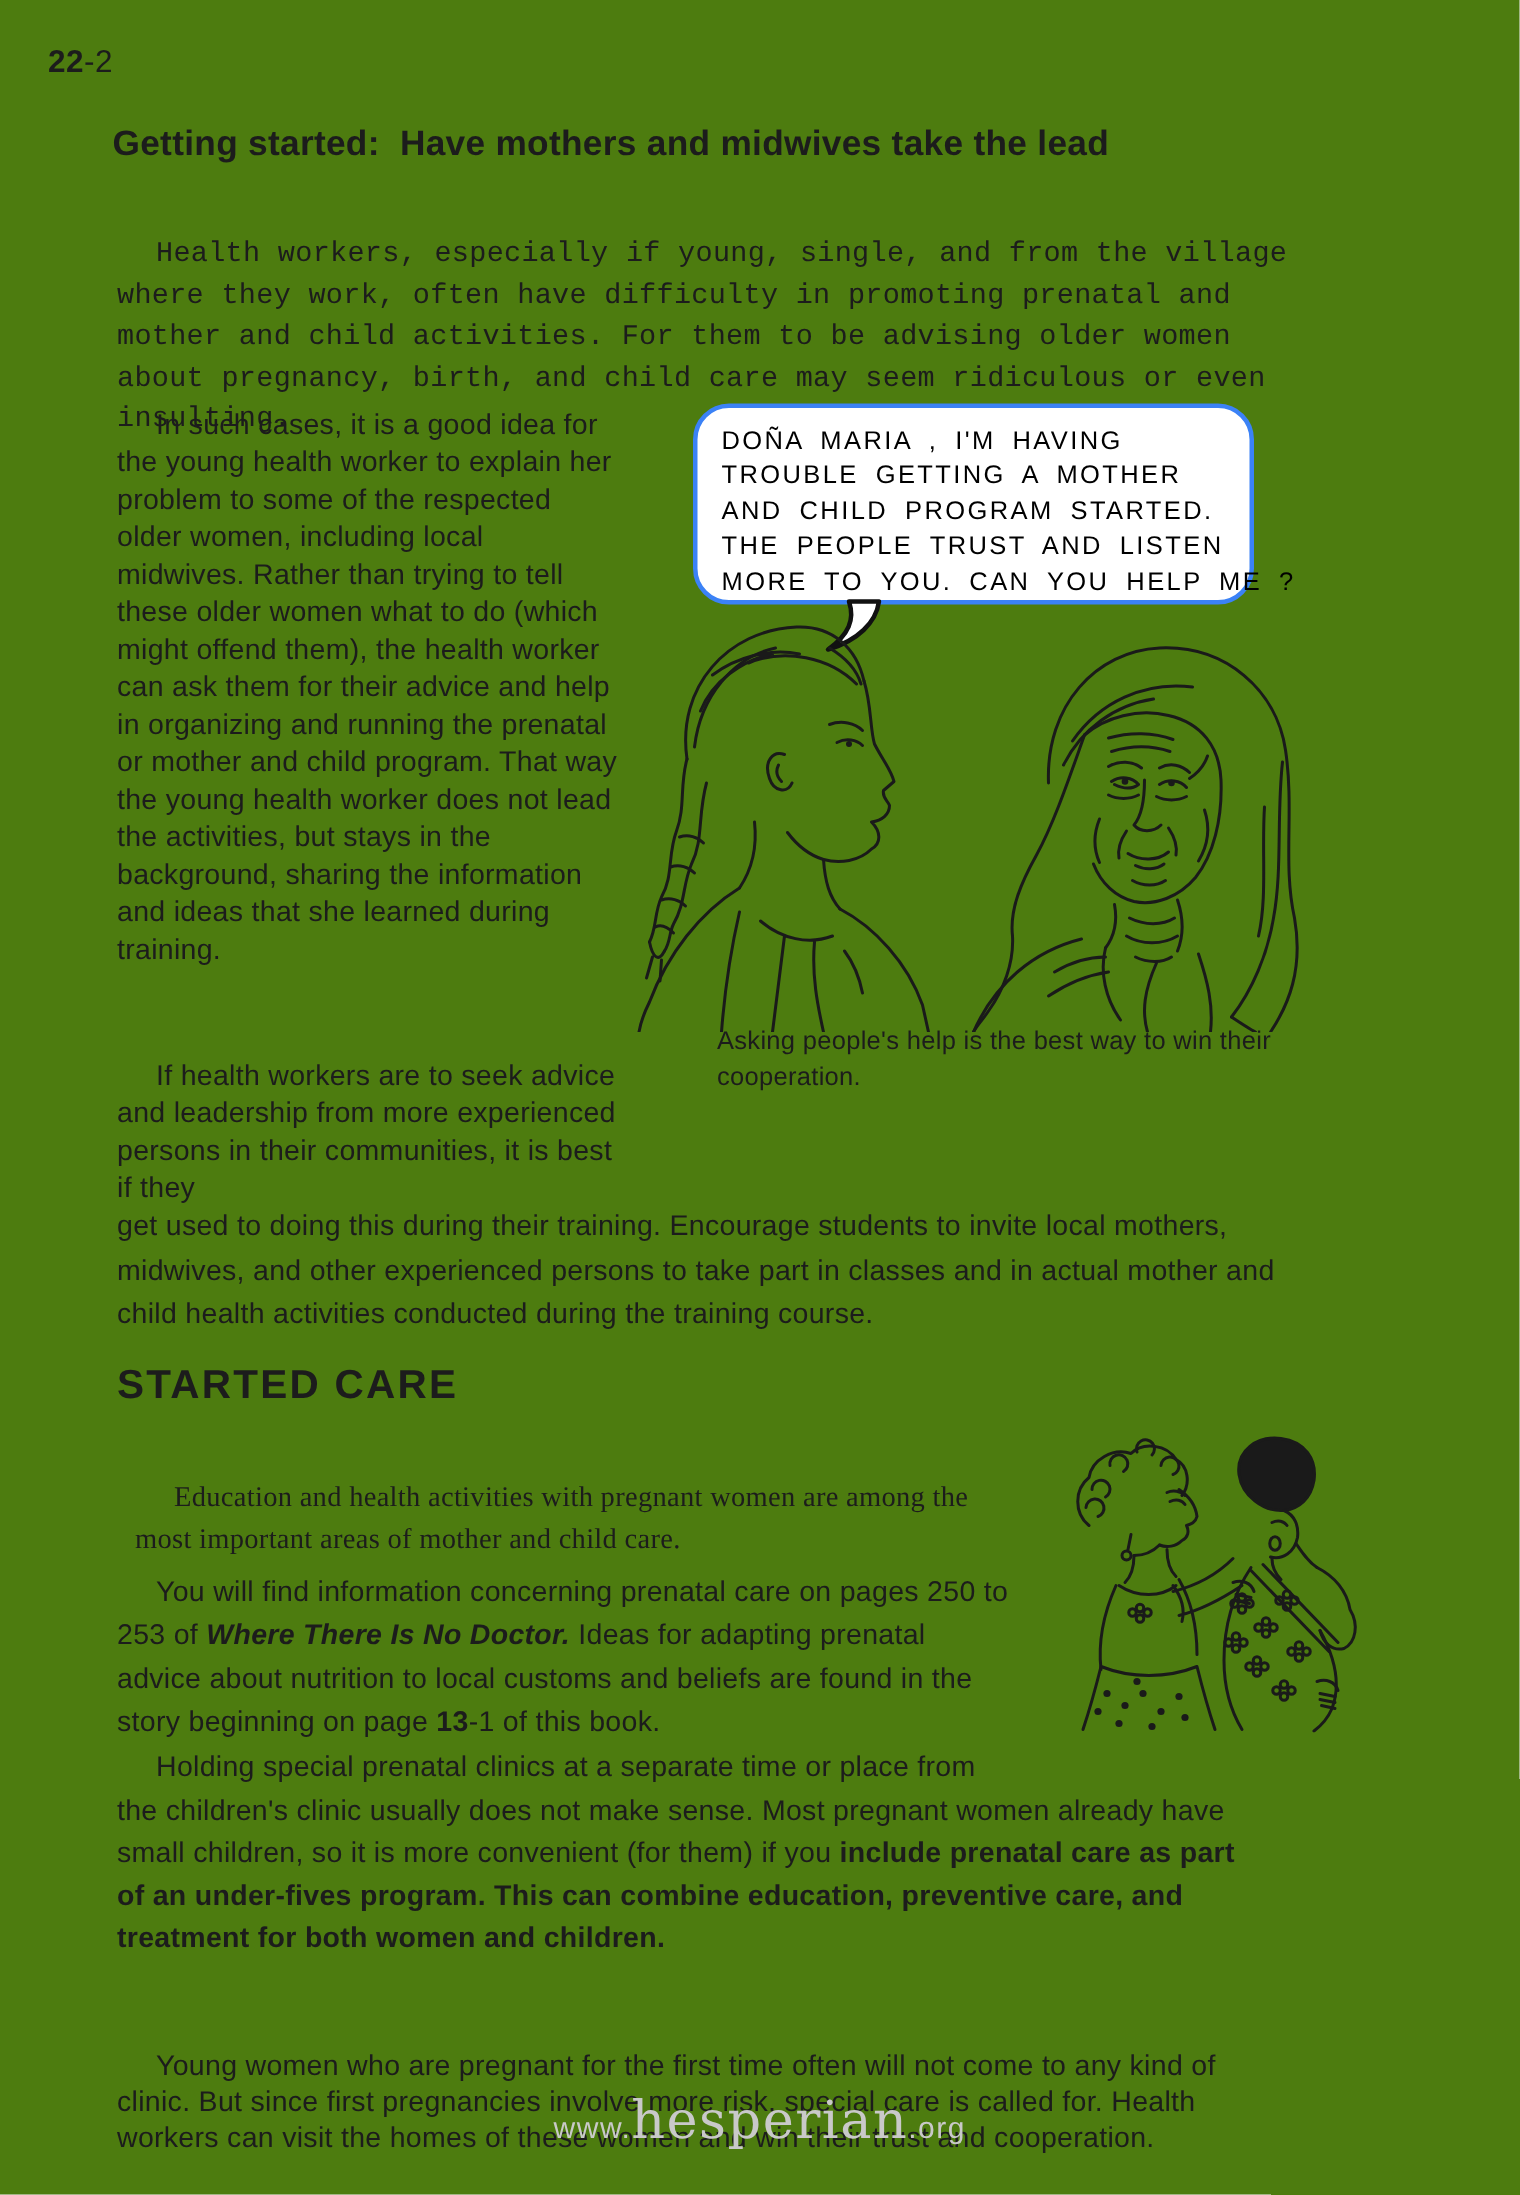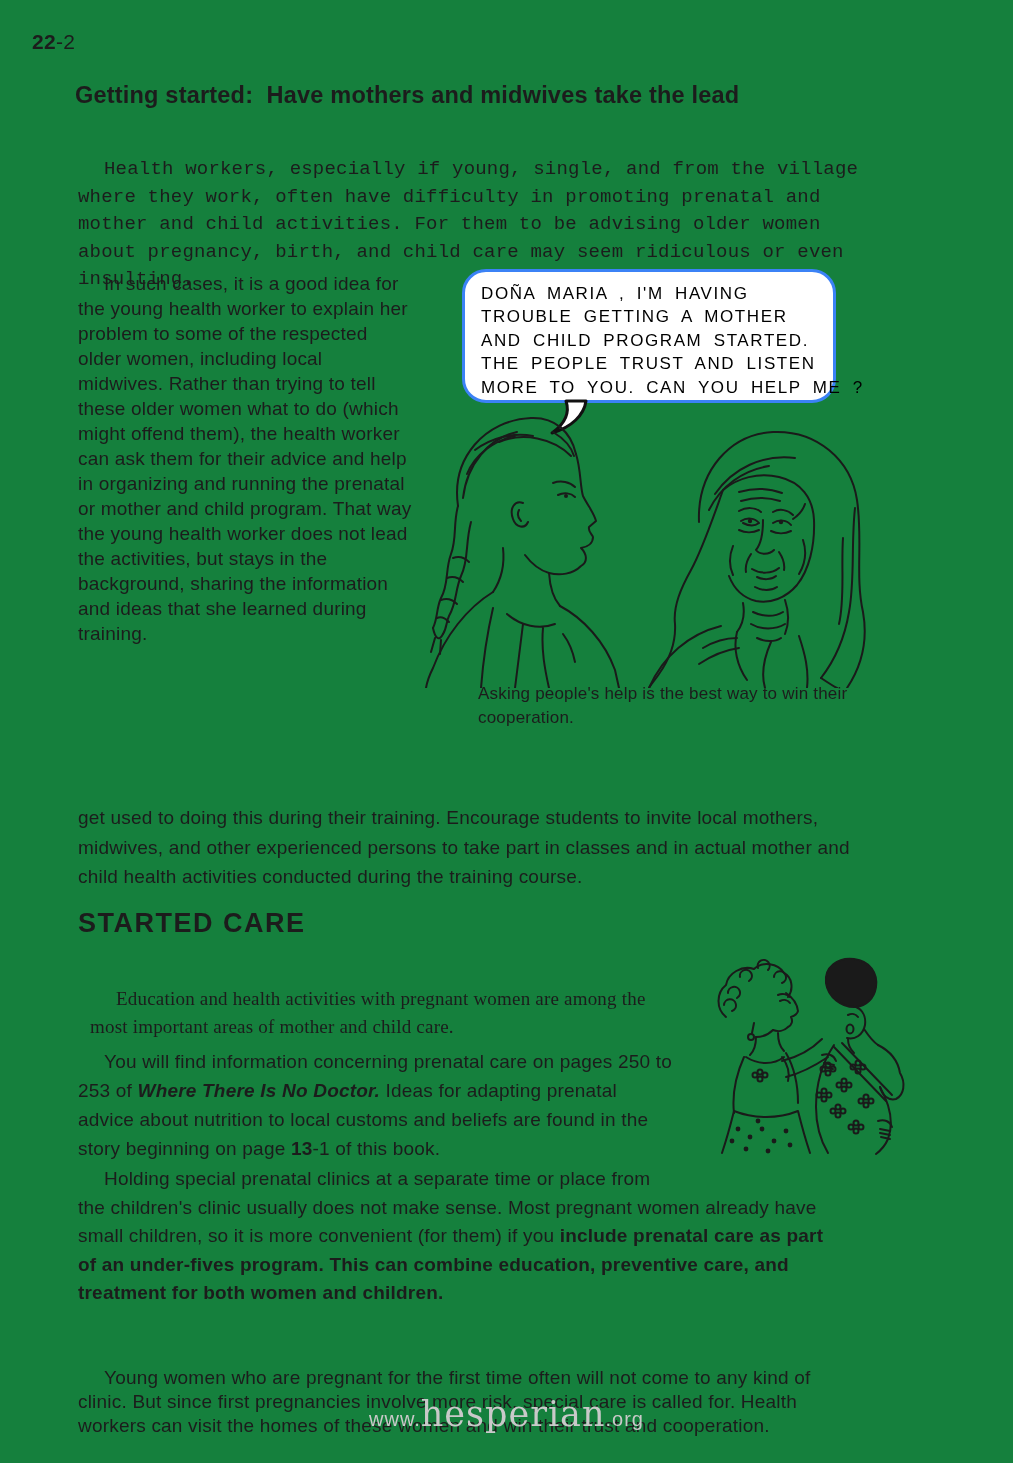--- a/index.html
+++ b/index.html
@@ -1,18 +1,18 @@
 <!DOCTYPE html>
 <html><head>
 <meta charset="utf-8">
 <style>
   html,body { margin:0; padding:0; background:#e8e8e8; }
   #canvas {
     position:relative; width:1013px; height:1463px; margin:0 auto;
-    background:#15803d; overflow:hidden;
+    background:#4d7c0f; overflow:hidden;
     font-family:"Liberation Sans", sans-serif;
     color:#1c1c1c;
   }
   .abs { position:absolute; }
   .body-text { font-size:19px; line-height:27.5px; letter-spacing:0.2px; }
   .indent { text-indent:26px; }
 
   .pgnum { left:32px; top:30px; font-size:21px; letter-spacing:0.3px; }
   .pgnum b { font-weight:700; }
 
@@ -123,20 +123,21 @@
       <path d="M452,110 C448,146 452,182 446,214 C442,238 432,262 418,280 M440,140 C438,170 442,200 436,226"></path>
       <path d="M340,205 C342,216 340,226 334,234 M382,202 C386,214 386,226 382,236"></path>
       <path d="M350,214 C360,219 372,219 380,214 M348,226 C358,232 372,232 382,226 M354,240 C362,244 372,244 378,240"></path>
       <path d="M246,290 C260,258 286,236 318,228 M334,234 C330,250 334,268 344,282 M368,244 C360,262 358,276 362,290 M396,238 C402,256 406,272 404,290 M418,280 C424,284 430,288 434,290"></path>
       <path d="M300,250 C310,244 322,240 334,240 M296,266 C308,258 322,252 336,250"></path>
     </g>
   </svg>
 
   <div class="abs caption">Asking people's help is the best way to win their cooperation.</div>
 
+  <p class="abs body-text indent p3col">If health workers are to seek advice and leadership from more experienced persons in their communities, it is best if they</p>
   <p class="abs body-text p3full">get used to doing this during their training. Encourage students to invite local mothers, midwives, and other experienced persons to take part in classes and in actual mother and child health activities conducted during the training course.</p>
 
   <div class="abs h2">STARTED CARE</div>
 
   <p class="abs body-text indent s2p1">Education and health activities with pregnant women are among the most important areas of mother and child care.</p>
 
   <p class="abs body-text indent s2p2"><span>You will find information concerning prenatal care on pages 250 to 253 of </span><span class="book-title">Where There Is No Doctor.</span><span> Ideas for adapting prenatal advice about nutrition to local customs and beliefs are found in the story beginning on page </span><span class="bold-run">13</span><span>-1 of this book.</span></p>
 
   <svg class="abs small-illo" width="218" height="202" viewBox="0 0 218 202" fill="none" stroke="#1a1a1a" stroke-width="2" stroke-linecap="round" stroke-linejoin="round">
     <g>

